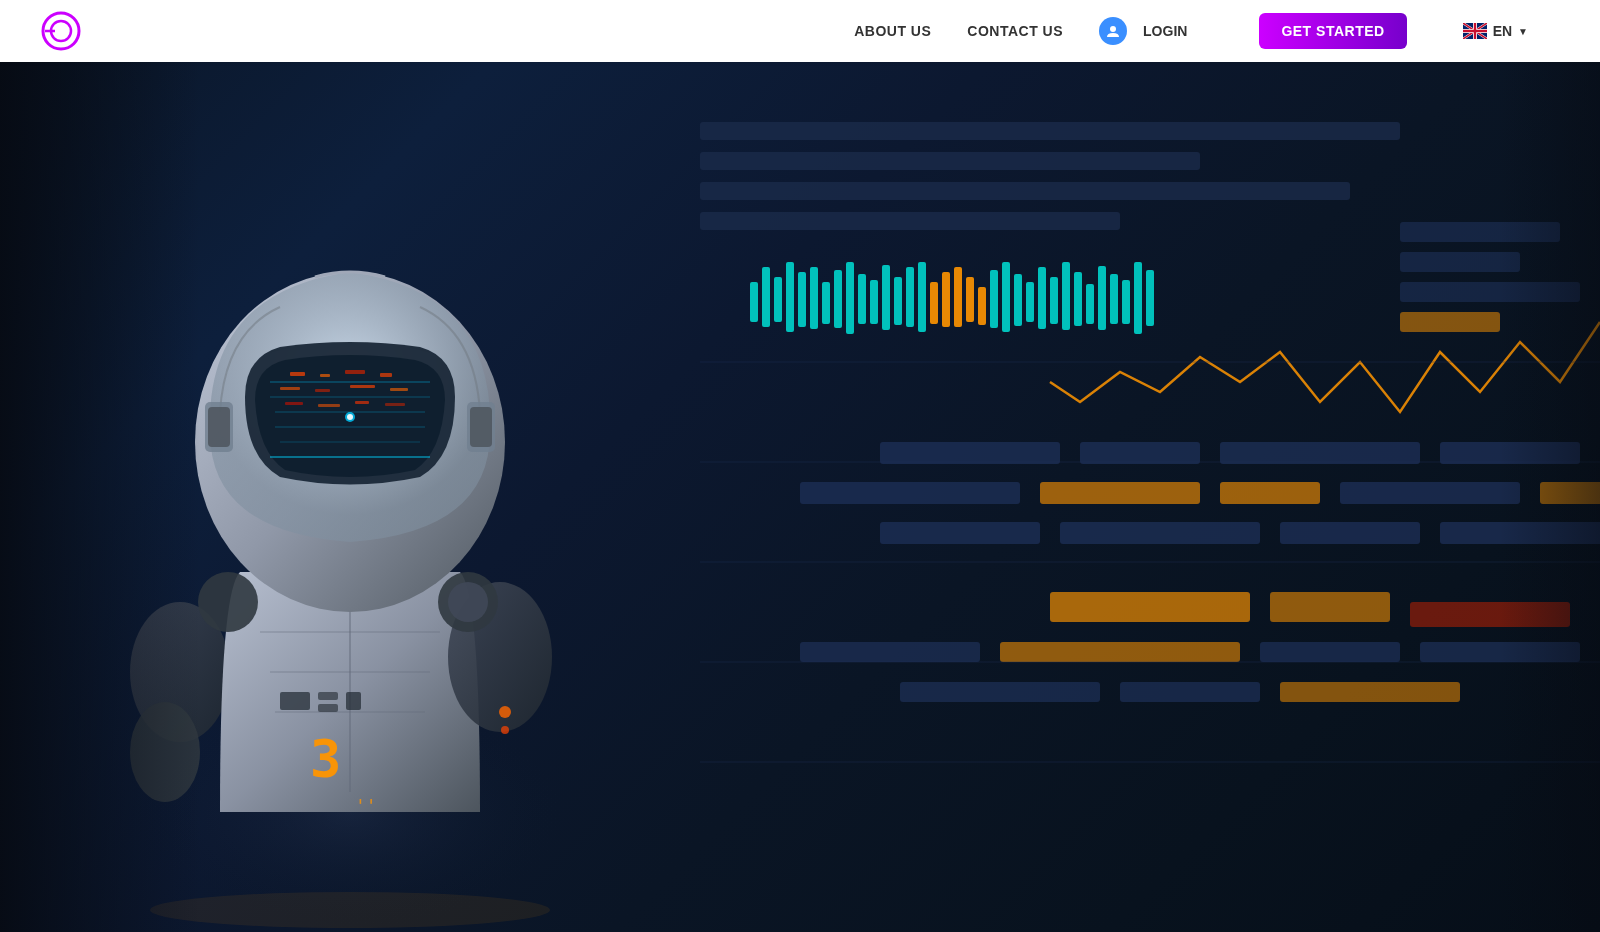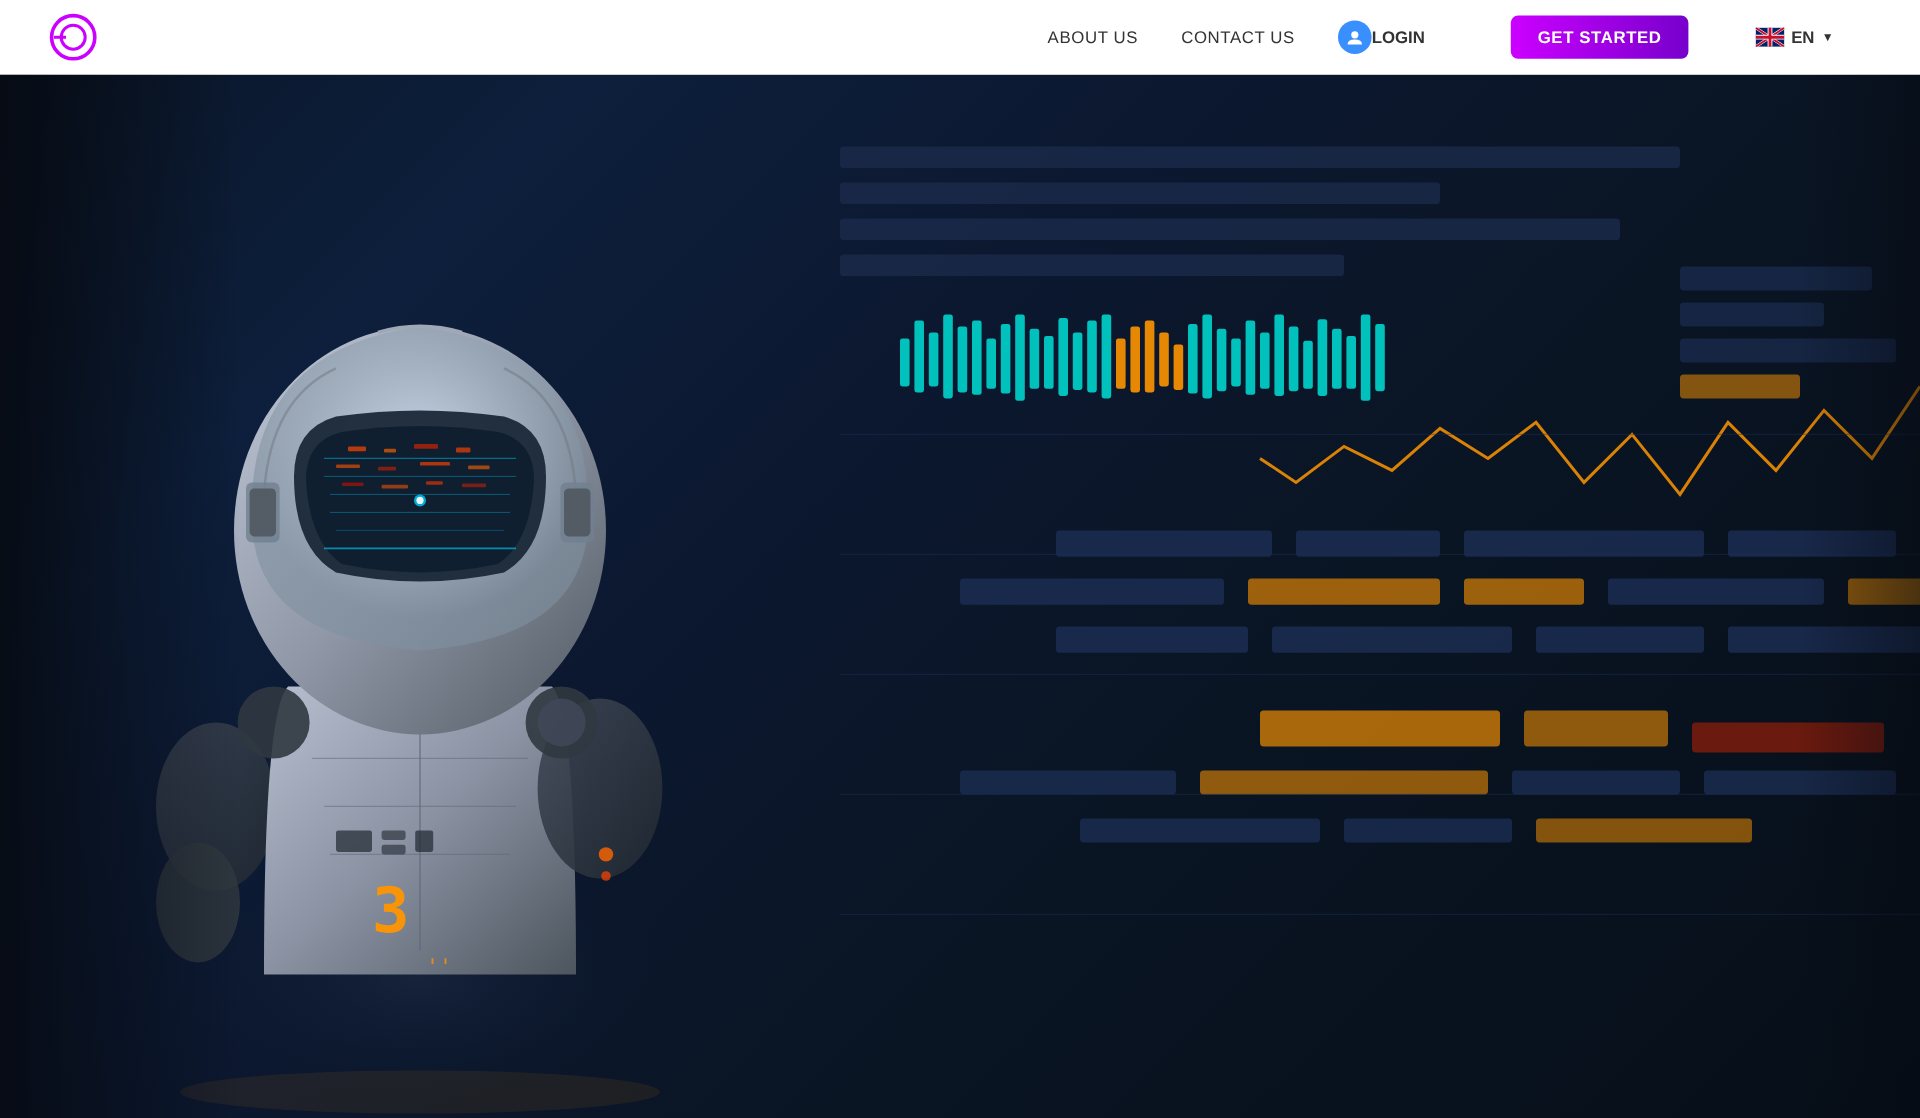--- a/index.html
+++ b/index.html
@@ -45,31 +45,31 @@
     .nav-links {
       display: flex;
       align-items: center;
       gap: 36px;
       margin-left: auto;
       margin-right: 32px;
     }
 
     .nav-link {
       font-size: 14px;
-      font-weight: 400;
+      font-weight: 700;
       color: #333;
       letter-spacing: 0.5px;
       cursor: pointer;
       text-decoration: none;
     }
 
     .nav-login {
       display: flex;
       align-items: center;
-      gap: 0;
+      gap: 16px;
       font-size: 14px;
       font-weight: 600;
       color: #333;
       cursor: pointer;
     }
 
     .login-icon-circle {
       width: 28px;
       height: 28px;
       border-radius: 50%;

